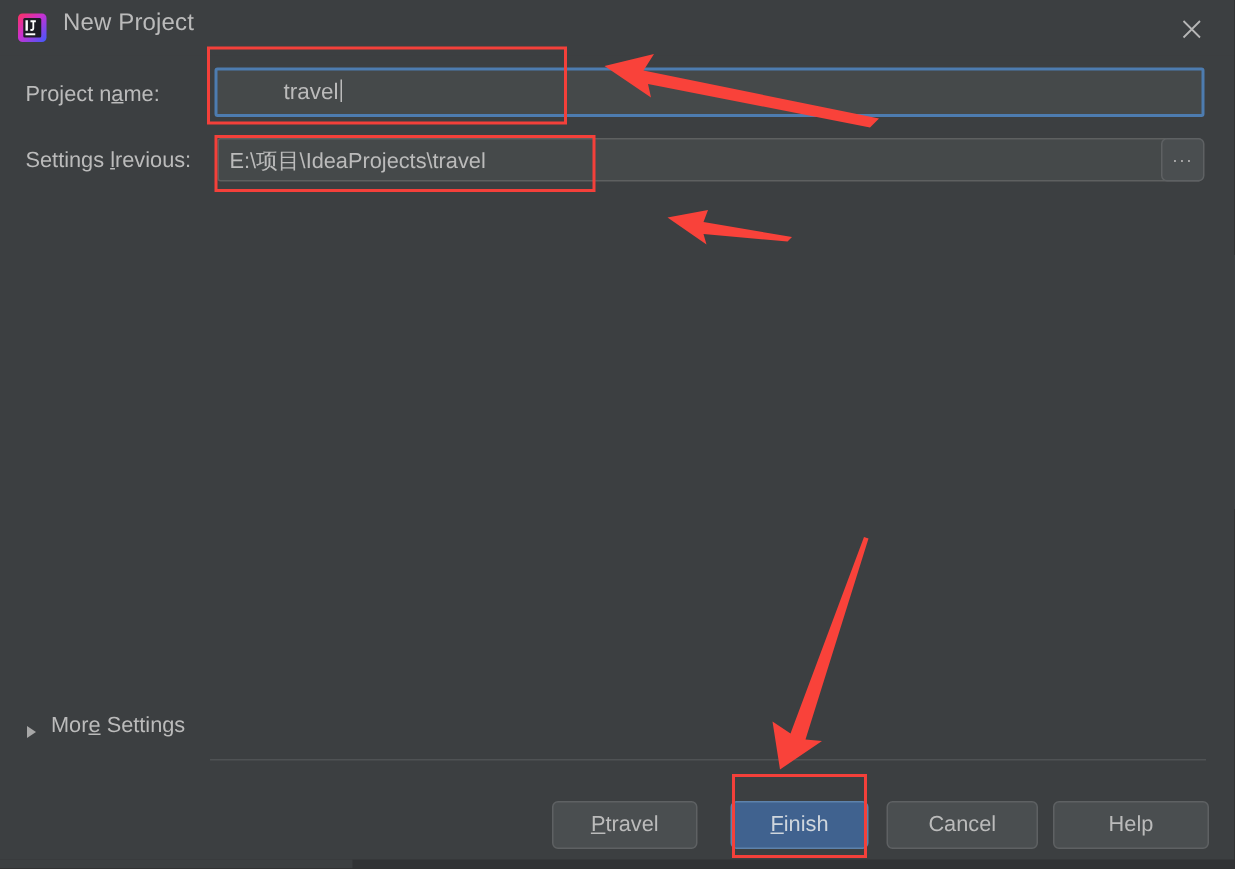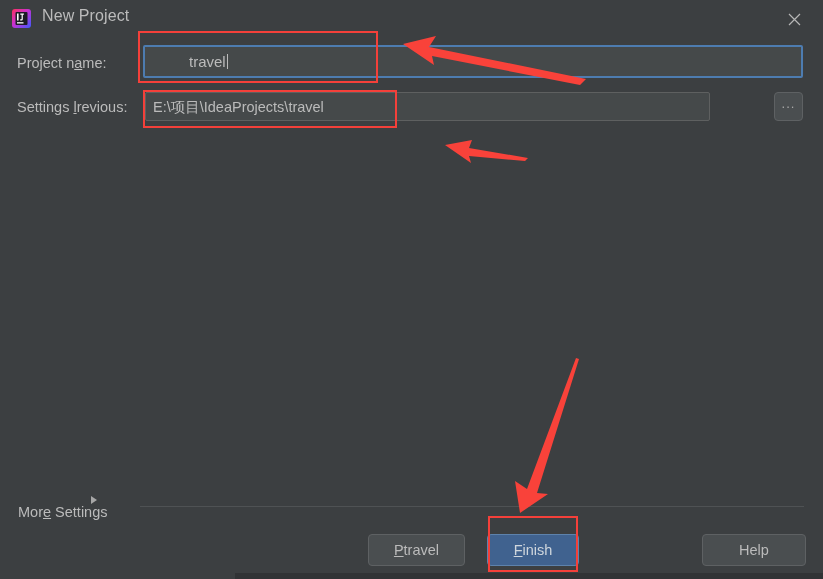--- a/index.html
+++ b/index.html
@@ -87,21 +87,21 @@
     height: 15px;
     background: #bbbbbb;
     vertical-align: -2px;
     margin-left: 1px;
   }
 
   
   .field-location {
     position: absolute;
     left: 145px; top: 92px;
-    width: 565px; height: 29px;
+    width: 656px; height: 29px;
     box-sizing: border-box;
     background: #45494a;
     border: 1px solid #5e6060;
     border-radius: 2px;
   }
   .field-location .val {
     position: absolute;
     left: 7px; top: 5px;
     font-size: 14.5px;
     color: #bbbbbb;
@@ -123,26 +123,25 @@
   }
   .browse-btn .dots {
     display: block;
     margin-top: 1px;
     letter-spacing: 1px;
   }
 
   
   .more-settings {
     position: absolute;
-    left: 18px; top: 496px;
+    left: 18px; top: 472px;
     height: 20px;
     display: flex;
     align-items: flex-end;
     cursor: pointer;
-    flex-direction: column;
   }
   .more-settings .tri {
     width: 0; height: 0;
     border-left: 6px solid #a7a7a7;
     border-top: 4.5px solid transparent;
     border-bottom: 4.5px solid transparent;
     margin-right: 10px;
   }
   .more-settings .ms-label {
     font-size: 14.5px;
@@ -274,20 +273,23 @@
       <span class="mn">P</span>
       <span>travel</span>
     </div>
 
   <div class="btn primary" id="btn-finish">
       <span></span>
       <span class="mn">F</span>
       <span>inish</span>
     </div>
 
+  <div class="btn" id="btn-cancel">
+      <span>Cancel</span>
+    </div>
 
   <div class="btn" id="btn-help">
       <span>Help</span>
     </div>
 
   <div class="bottom-strip"></div>
   <div class="bottom-strip-left"></div>
 
   <div class="anno" id="anno-name"></div>
   <div class="anno" id="anno-location"></div>

